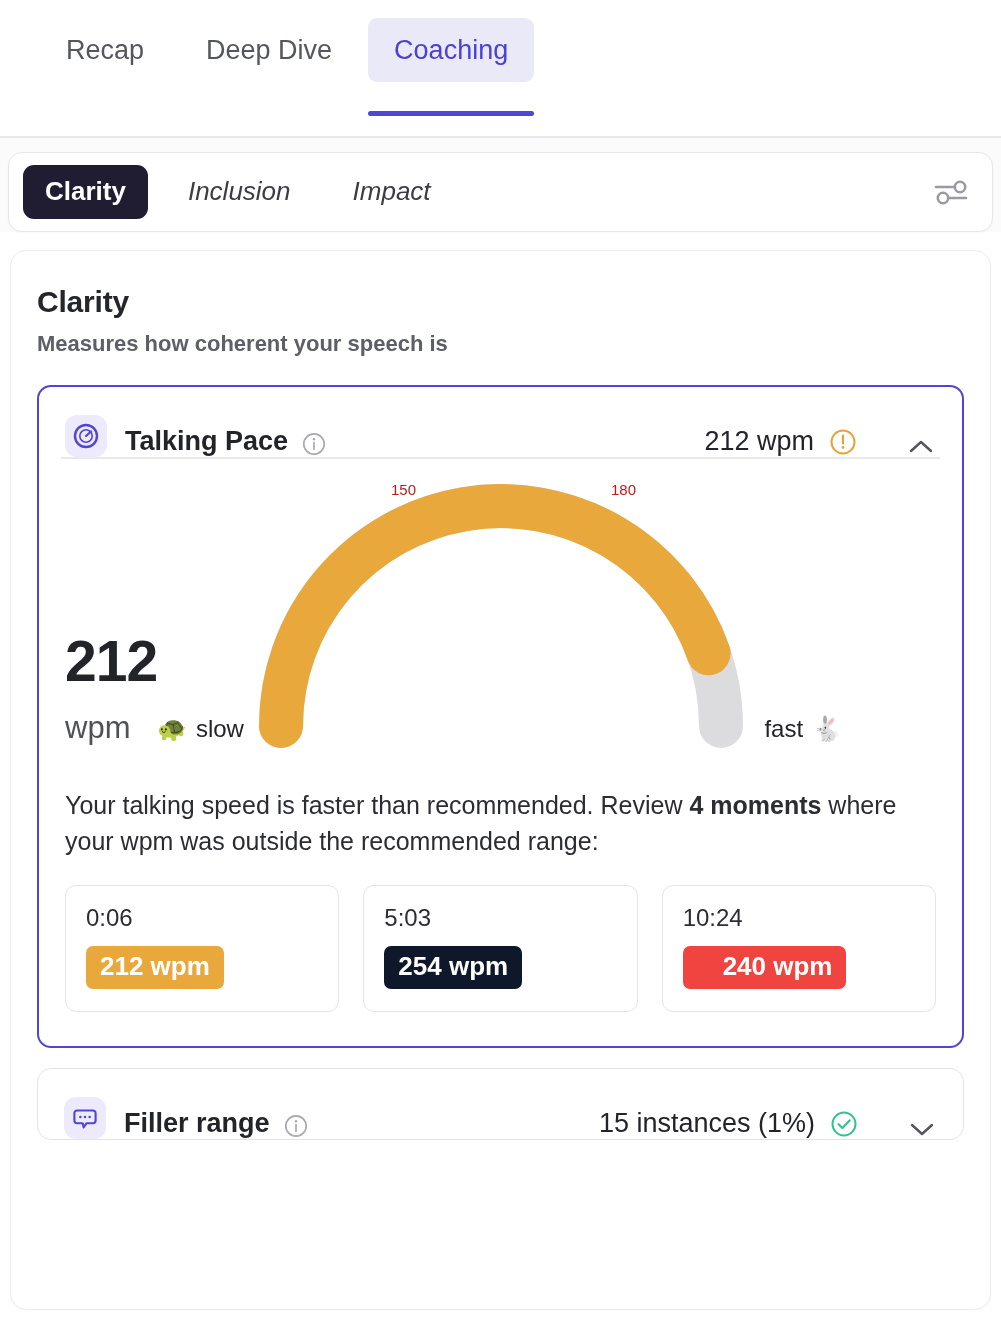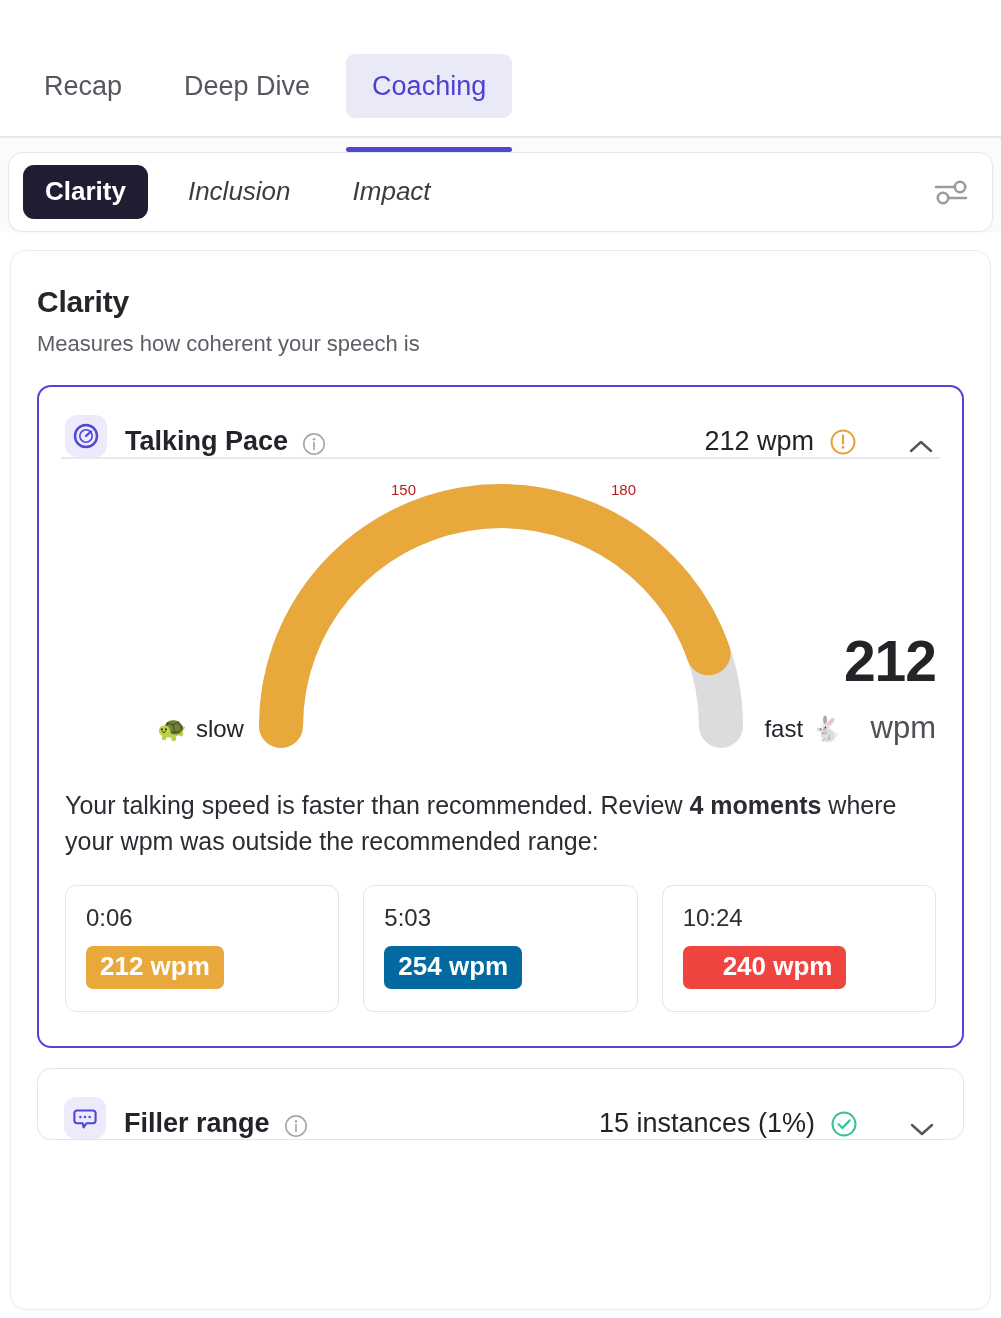--- a/index.html
+++ b/index.html
@@ -19,22 +19,22 @@
     background: #ffffff;
   }
 
   
   .topnav {
     position: relative;
     height: 138px;
     background: #ffffff;
     border-bottom: 2px solid #e8e8ec;
     display: flex;
-    align-items: flex-end;
-    padding-left: 18px;
+    align-items: center;
+    padding-left: 40px;
   }
   .topnav-tab {
     position: relative;
     font-size: 27px;
     color: #55575e;
     padding: 16px 26px;
     margin-right: 10px;
     border-radius: 9px;
     line-height: 1.2;
     top: -18px;
@@ -107,20 +107,21 @@
   .section-title {
     font-size: 30px;
     font-weight: 700;
     color: #25262c;
     letter-spacing: -0.2px;
   }
   .section-sub {
     font-size: 22px;
     color: #5d5f67;
     margin-top: 12px;
+    font-weight: bold;
   }
 
   
   .metric-card {
     margin-top: 28px;
     border: 2px solid #4f46d6;
     border-radius: 14px;
     background: #ffffff;
     padding: 0 26px;
   }
@@ -179,21 +180,21 @@
     font-size: 15px;
     color: #b91c1c;
     top: 0;
   }
   .tick-150 { left: 326px; }
   .tick-180 { left: 546px; }
   .gauge-center {
     position: absolute;
     left: 0; right: 0;
     top: 152px;
-    text-align: right;
+    text-align: left;
     pointer-events: none;
   }
   .gauge-number {
     font-size: 57px;
     font-weight: 700;
     color: #232428;
     line-height: 1;
     letter-spacing: -1px;
   }
   .gauge-unit {
@@ -352,21 +353,21 @@
 
       <div class="metric-desc"><span>Your talking speed is faster than recommended. Review </span><b>4 moments</b><span> where your wpm was outside the recommended range:</span></div>
 
       <div class="moments">
         <div class="moment">
           <div class="moment-time">0:06</div>
           <div class="badge" id="badge0" style="background: rgb(232, 168, 60);">212 wpm</div>
         </div>
         <div class="moment">
           <div class="moment-time">5:03</div>
-          <div class="badge" id="badge1" style="background: #0369a1;">254 wpm</div>
+          <div class="badge" id="badge1" style="background: #0f172a;">254 wpm</div>
         </div>
         <div class="moment">
           <div class="moment-time">10:24</div>
           <div class="badge" id="badge2" style="background: rgb(239, 68, 64); padding-left: 40px;">240 wpm</div>
         </div>
       </div>
     </div>
 
     <div class="metric-card collapsed">
       <div class="metric-head">

